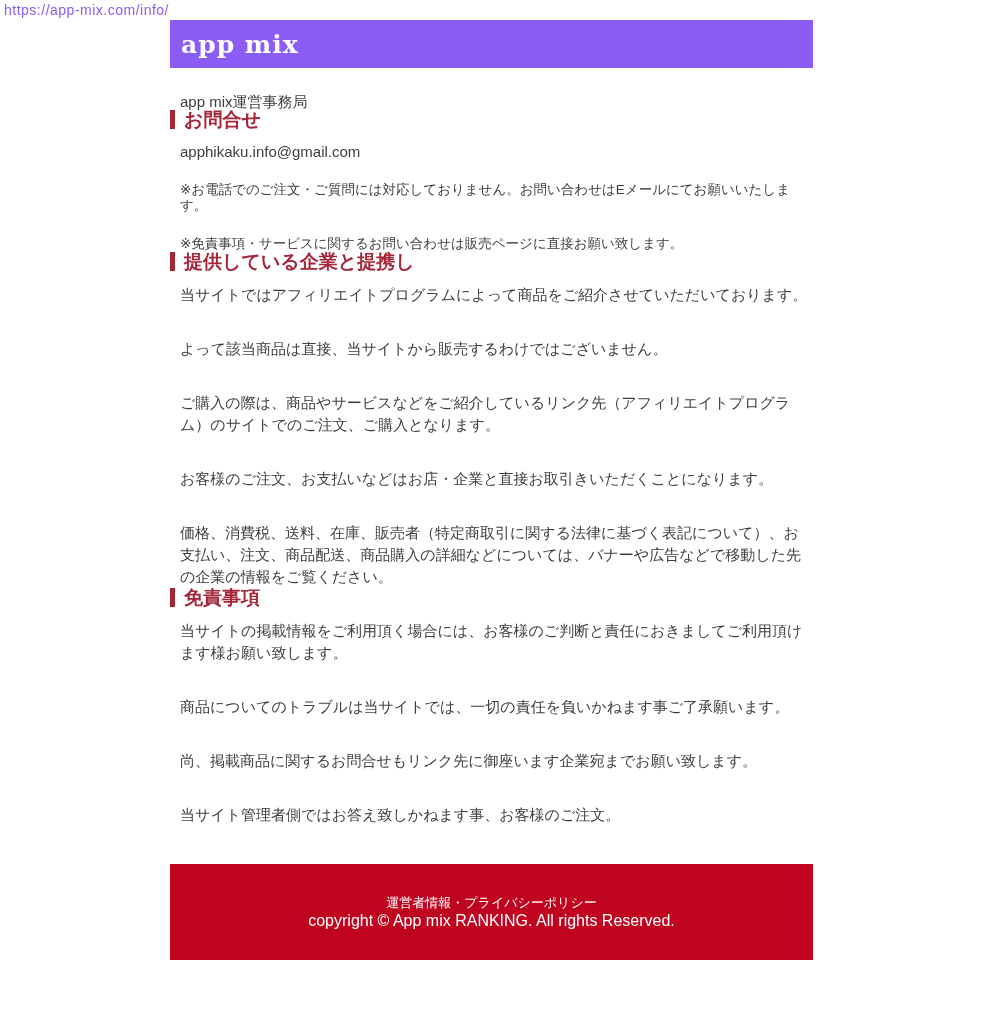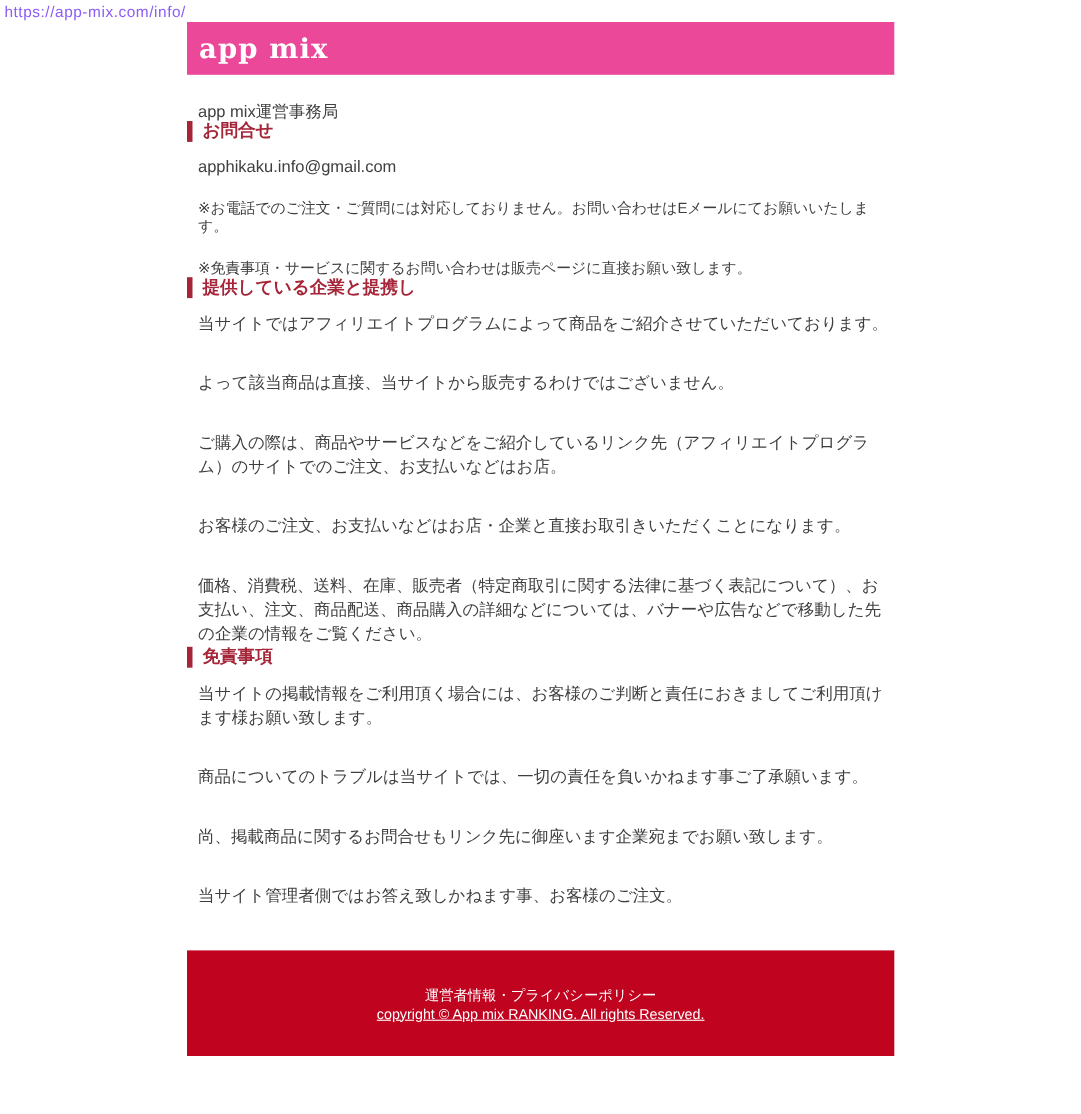--- a/index.html
+++ b/index.html
@@ -21,21 +21,21 @@
     letter-spacing: 0.5px;
     white-space: nowrap;
   }
   .container {
     width: 643px;
     margin: 0 auto;
     padding-top: 20px;
   }
   .site-header {
     height: 48px;
-    background: #ec4899;
+    background: #8b5cf6;
     display: flex;
     align-items: center;
   }
   .logo {
     margin: 0 0 0 11px;
     font-family: "DejaVu Serif", "Liberation Serif", serif;
     font-weight: 700;
     font-size: 25px;
     color: #ffffff;
     letter-spacing: 1px;
@@ -45,21 +45,21 @@
     margin: 25px 0 0 10px;
     font-size: 15px;
     line-height: 17px;
   }
   section.block { margin: 0 0 0 10px; }
   .sec-contact   { margin-top: 25px; }
   .sec-tokutei   { margin-top: 44px; }
   .sec-disclaimer{ margin-top: 38px; }
   .sec-title {
     margin: 0 0 0 -10px;
-    font-size: 16px;
+    font-size: 19px;
     font-weight: 700;
     color: #a62639;
     border-left: 5px solid #a62639;
     padding-left: 9px;
     line-height: 19px;
   }
   .email {
     margin: 14px 0 0;
     font-size: 15px;
     line-height: 17px;
@@ -86,21 +86,21 @@
     justify-content: center;
     gap: 0;
     text-align: center;
   }
   .footer-link {
     color: #ffffff;
     font-size: 13px;
     text-decoration: none;
     cursor: pointer;
   }
-  .copyright { font-size: 13px; text-decoration: underline; }
+  .copyright { font-size: 16px; }
 </style>
 </head>
 <body>
 
 <div class="url-caption">https://app-mix.com/info/</div>
 
 <div class="container">
 
   <header class="site-header">
     <h1 class="logo">app mix</h1>
@@ -112,21 +112,21 @@
     <h2 class="sec-title">お問合せ</h2>
     <p class="email">apphikaku.info@gmail.com</p>
     <p class="note">※お電話でのご注文・ご質問には対応しておりません。お問い合わせはEメールにてお願いいたします。</p>
     <p class="note">※免責事項・サービスに関するお問い合わせは販売ページに直接お願い致します。</p>
   </section>
 
   <section class="block sec-tokutei">
     <h2 class="sec-title">提供している企業と提携し</h2>
     <p class="para first">当サイトではアフィリエイトプログラムによって商品をご紹介させていただいております。</p>
     <p class="para">よって該当商品は直接、当サイトから販売するわけではございません。</p>
-    <p class="para">ご購入の際は、商品やサービスなどをご紹介しているリンク先（アフィリエイトプログラム）のサイトでのご注文、お支払いなどはお店。</p>
+    <p class="para">ご購入の際は、商品やサービスなどをご紹介しているリンク先（アフィリエイトプログラム）のサイトでのご注文、ご購入となります。</p>
     <p class="para">お客様のご注文、お支払いなどはお店・企業と直接お取引きいただくことになります。</p>
     <p class="para">価格、消費税、送料、在庫、販売者（特定商取引に関する法律に基づく表記について）、お支払い、注文、商品配送、商品購入の詳細などについては、バナーや広告などで移動した先の企業の情報をご覧ください。</p>
   </section>
 
   <section class="block sec-disclaimer">
     <h2 class="sec-title">免責事項</h2>
     <p class="para first">当サイトの掲載情報をご利用頂く場合には、お客様のご判断と責任におきましてご利用頂けます様お願い致します。</p>
     <p class="para">商品についてのトラブルは当サイトでは、一切の責任を負いかねます事ご了承願います。</p>
     <p class="para">尚、掲載商品に関するお問合せもリンク先に御座います企業宛までお願い致します。</p>
     <p class="para">当サイト管理者側ではお答え致しかねます事、お客様のご注文。</p>

